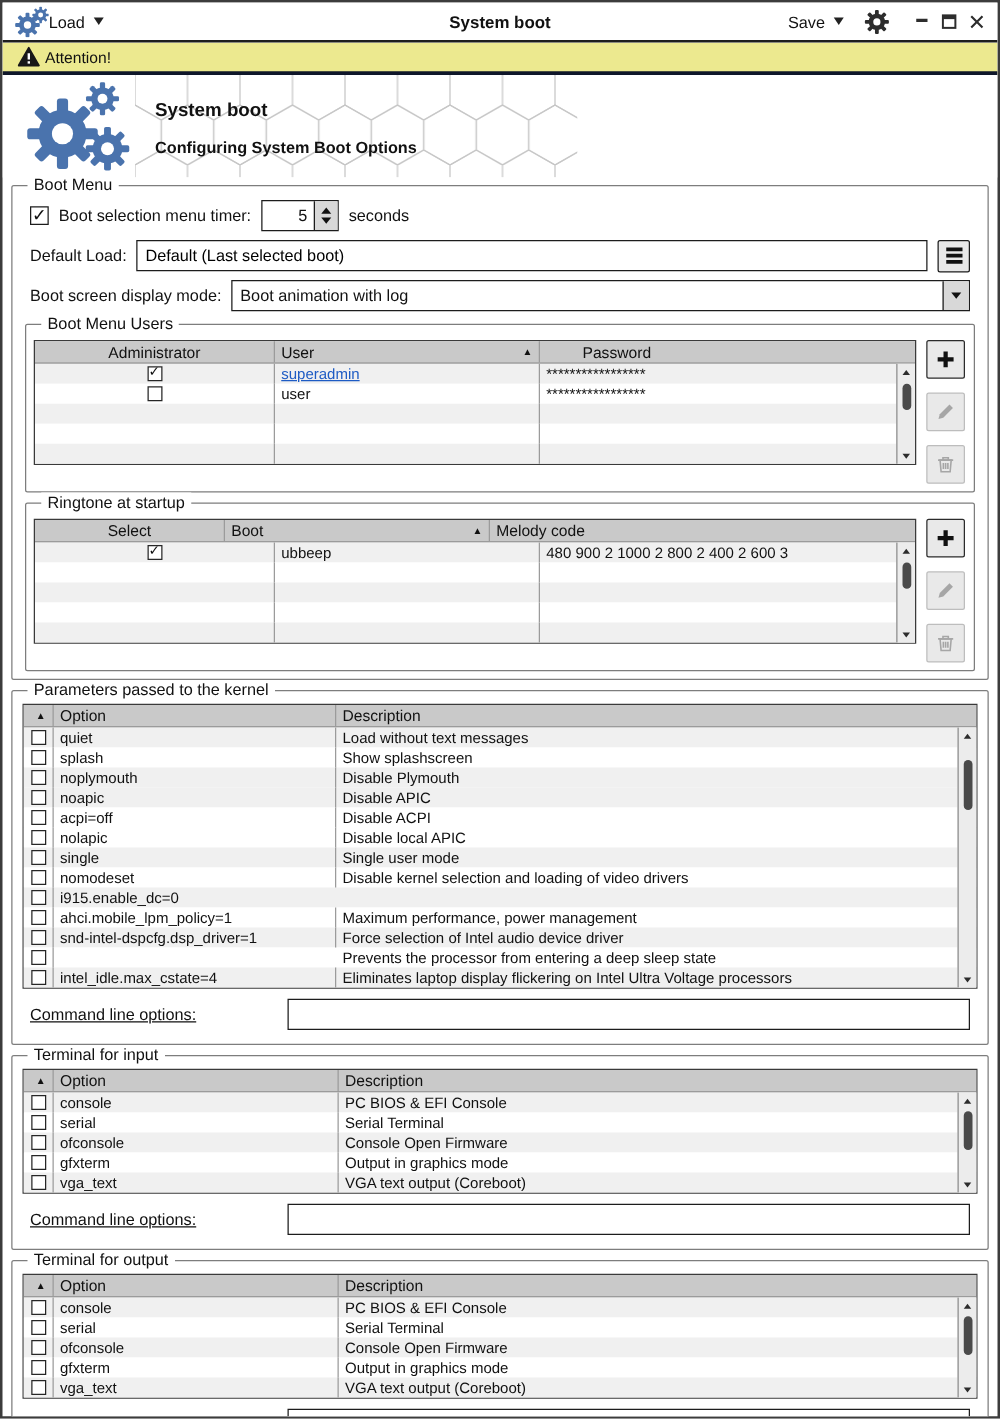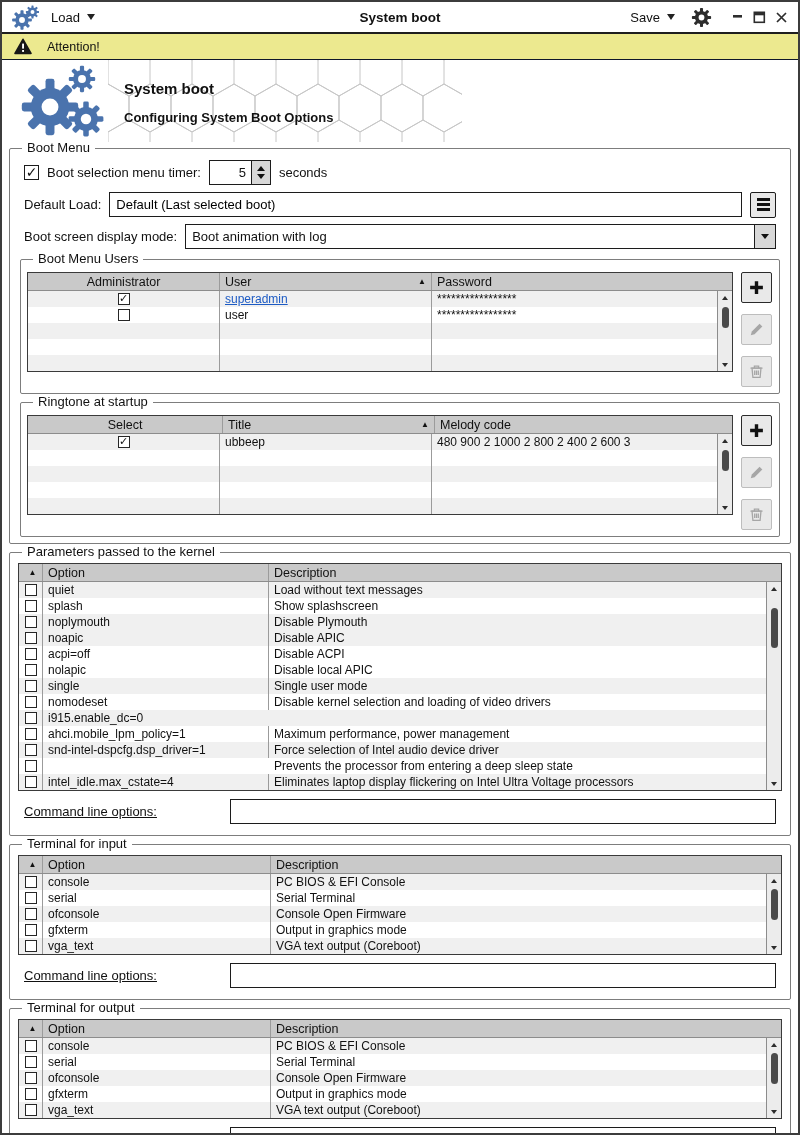--- a/index.html
+++ b/index.html
@@ -2,30 +2,30 @@
 <html><head>
 <meta charset="utf-8">
 <style>
   *{margin:0;padding:0;box-sizing:border-box;}
   html,body{background:#fff;}
   body{width:800px;height:1135px;font-family:"Liberation Sans","DejaVu Sans",sans-serif;font-size:13px;color:#111;}
   .window{width:800px;height:1135px;border:2px solid #3c3c3c;background:#fff;display:flex;flex-direction:column;overflow:hidden;position:relative;}
 
   
   .titlebar{flex:0 0 32px;display:flex;align-items:center;padding:0 10px;border-bottom:2px solid #1e1e1e;position:relative;background:#fff;}
-  .tb-left{display:flex;align-items:center;gap:12px;z-index:1;}
+  .tb-left{display:flex;align-items:center;z-index:1;}
   .tb-title{position:absolute;left:0;right:0;text-align:center;font-weight:bold;font-size:13.5px;}
   .tb-right{margin-left:auto;display:flex;align-items:center;gap:16px;z-index:1;}
   .dd{display:flex;align-items:center;gap:7px;cursor:default;}
   .caret{width:0;height:0;border-left:4.5px solid transparent;border-right:4.5px solid transparent;border-top:6px solid #222;}
   .win-controls{display:flex;align-items:center;gap:9px;margin-left:4px;}
   .wc{display:flex;align-items:center;justify-content:center;}
 
   
-  .attention{flex:0 0 26px;background:#ece98f;display:flex;align-items:center;gap:15px;padding:0 12px;border-bottom:1px solid #0f172a;font-size:12.5px;}
+  .attention{flex:0 0 26px;background:#ece98f;display:flex;align-items:center;gap:4px;padding:0 12px;border-bottom:3px solid #0f172a;font-size:12.5px;}
 
   
   .app-header{flex:0 0 82px;position:relative;overflow:hidden;background:#fff;}
   .hexbg{position:absolute;left:106px;top:0;width:354px;height:82px;}
   .logo{position:absolute;left:14px;top:2px;}
   .hdr-title{position:absolute;left:122px;top:20px;font-weight:bold;font-size:15px;}
   .hdr-sub{position:absolute;left:122px;top:50px;font-weight:bold;font-size:13px;}
 
   
   .groupbox{position:relative;border:1px solid #7d7d7d;border-radius:2px;margin:8px 7px 0;padding:6px 8px;background:#fff;}
@@ -220,21 +220,21 @@
       <div class="table-area">
         <div class="dtable">
             <div class="trow t-head">
               <div class="hcell" style="width: 192px; justify-content: center;">
                 <span>Administrator</span>
               </div>
               <div class="hcell" style="width: 212px;">
                 <span>User</span>
                 <span class="sort">▲</span>
               </div>
-              <div class="hcell" style="flex: 1 1 0%;">
+              <div class="hcell" style="flex: 1 1 0%; margin-left: 29px;">
                 <span>Password</span>
               </div>
             </div>
             <div class="trow alt">
               <div class="cell" style="width: 192px; justify-content: center;">
                 <span class="cb checked"></span>
               </div>
               <div class="cell" style="width: 212px;">
                 <span class="link">superadmin</span>
               </div>
@@ -299,25 +299,25 @@
             </button>
           </div>
       </div>
     </div>
 
     <div class="groupbox inner">
       <span class="legend">Ringtone at startup</span>
       <div class="table-area">
         <div class="dtable">
             <div class="trow t-head">
-              <div class="hcell" style="width: 195px; justify-content: center;">
+              <div class="hcell" style="width: 152px; justify-content: center;">
                 <span>Select</span>
               </div>
               <div class="hcell" style="width: 212px;">
-                <span>Title</span>
+                <span>Boot</span>
                 <span class="sort">▲</span>
               </div>
               <div class="hcell" style="flex: 1 1 0%;">
                 <span>Melody code</span>
               </div>
             </div>
             <div class="trow alt">
               <div class="cell" style="width: 192px; justify-content: center;">
                 <span class="cb checked"></span>
               </div>

